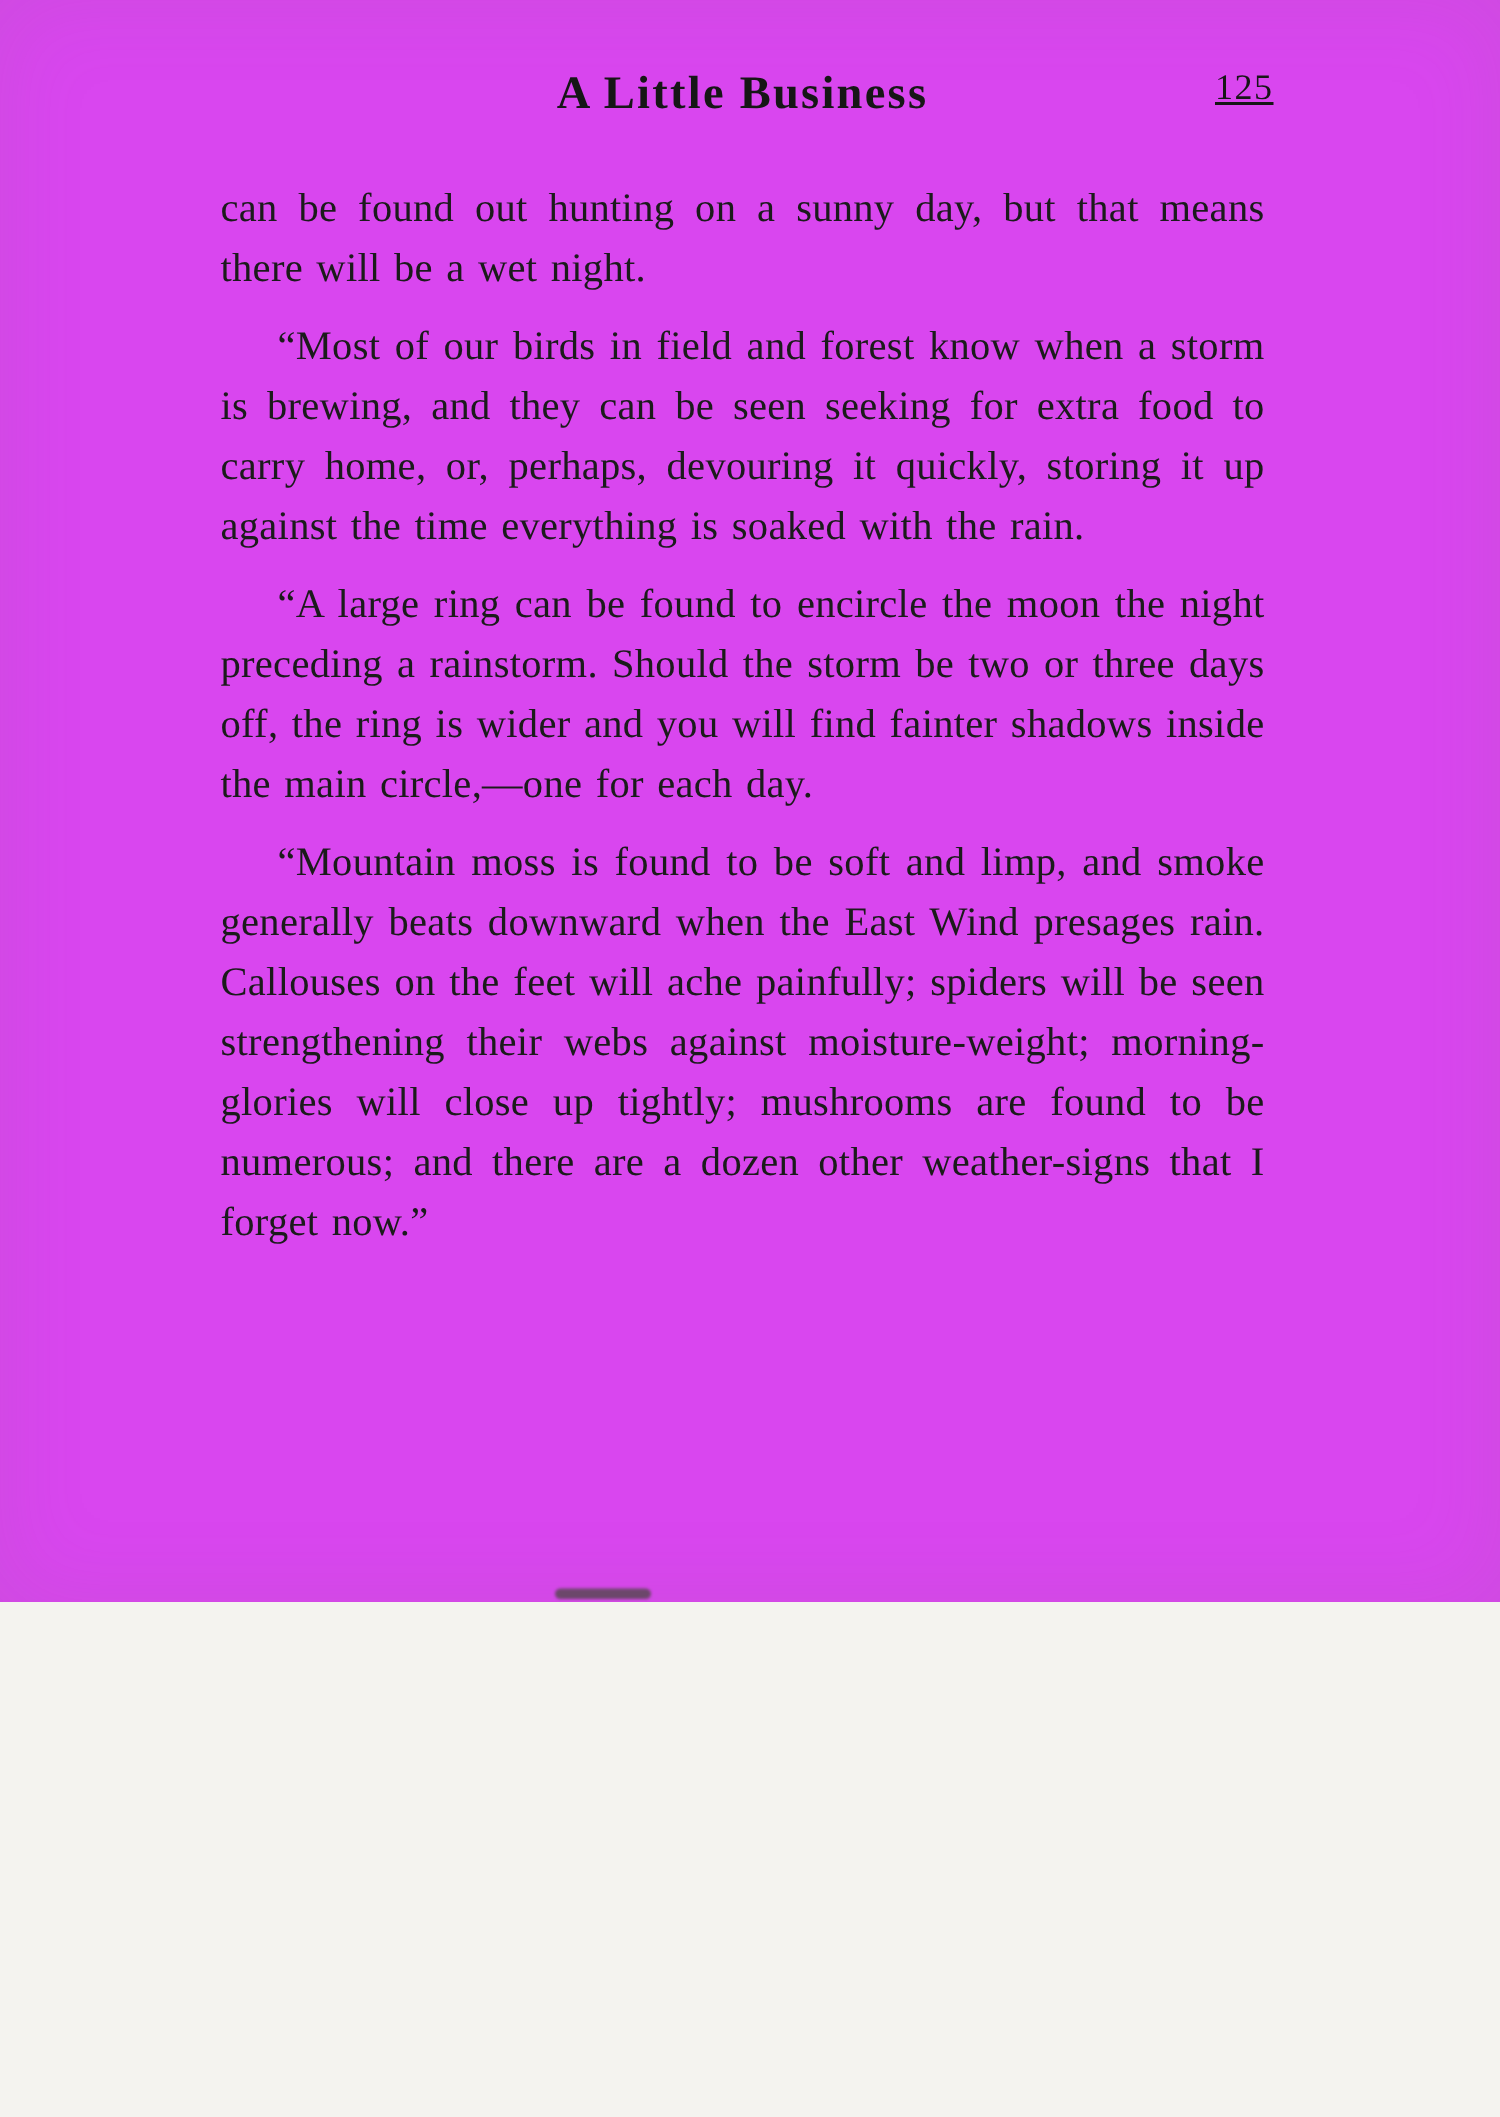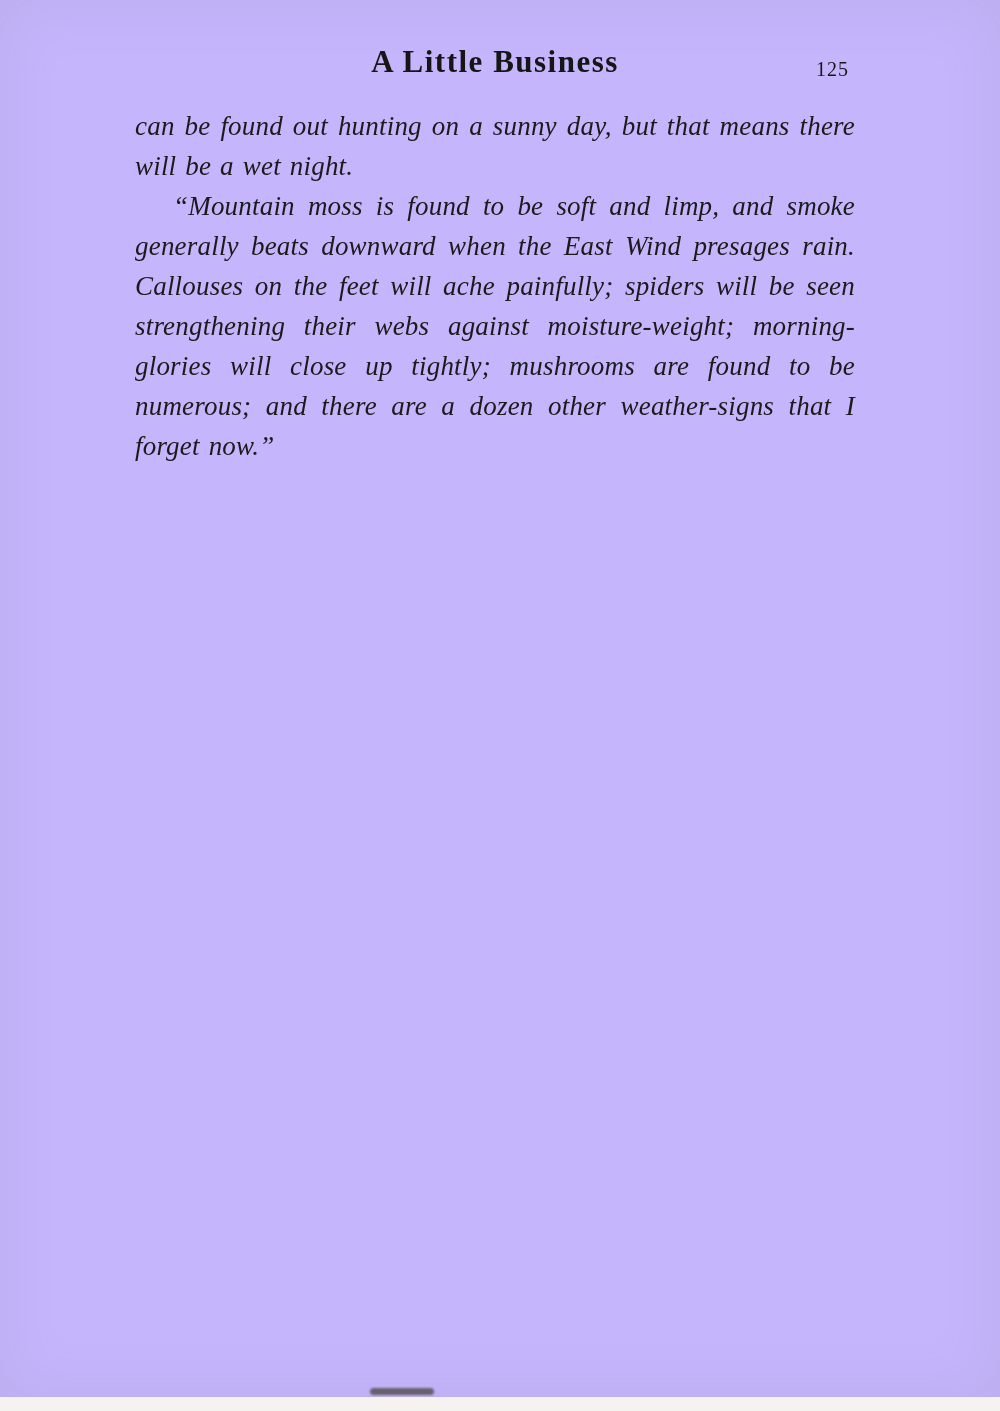--- a/index.html
+++ b/index.html
@@ -6,22 +6,22 @@
   html, body { margin: 0; padding: 0; }
   body {
     width: 1000px;
     height: 1411px;
     background: #f4f3ef;
     font-family: "Liberation Serif", "DejaVu Serif", serif;
   }
   .page {
     position: relative;
     width: 1000px;
-    height: 1397px;
-    background: #c4b5fd;
+    height: 1068px;
+    background: #d946ef;
     color: #1b1b1b;
     overflow: hidden;
     box-shadow: inset 0 0 60px rgba(120,115,105,0.12);
   }
   .header {
     position: absolute;
     top: 44px;
     left: 135px;
     width: 720px;
     height: 42px;
@@ -30,40 +30,40 @@
     display: block;
     text-align: center;
     font-size: 31px;
     font-weight: bold;
     letter-spacing: 1.5px;
     color: #161616;
   }
   .page-number {
     position: absolute;
     right: 6px;
-    top: 14px;
-    font-size: 20px;
+    top: 2px;
+    font-size: 24px;
     letter-spacing: 1px;
     color: #161616;
+    text-decoration: underline;
   }
   .body-text {
     position: absolute;
     top: 106px;
     left: 135px;
     width: 720px;
     font-size: 27px;
     line-height: 40px;
     text-align: justify;
     letter-spacing: 0.2px;
     word-spacing: 2px;
   }
   .body-text p {
-    margin: 0;
+    margin: 12px;
     text-indent: 38px;
-    font-style: italic;
   }
   .body-text p.first {
     text-indent: 0;
   }
   .scan-artifact {
     position: absolute;
     bottom: 2px;
     left: 370px;
     width: 64px;
     height: 7px;
@@ -78,18 +78,20 @@
 
 <div class="page">
 
   <div class="header">
     <span class="running-head">A Little Business</span>
     <span class="page-number">125</span>
   </div>
 
   <div class="body-text">
     <p class="first">can be found out hunting on a sunny day, but that means there will be a wet night.</p>
+    <p>“Most of our birds in field and forest know when a storm is brewing, and they can be seen seeking for extra food to carry home, or, perhaps, devouring it quickly, storing it up against the time everything is soaked with the rain.</p>
+    <p>“A large ring can be found to encircle the moon the night preceding a rainstorm.  Should the storm be two or three days off, the ring is wider and you will find fainter shadows inside the main circle,—one for each day.</p>
     <p>“Mountain moss is found to be soft and limp, and smoke generally beats downward when the East Wind presages rain. Callouses on the feet will ache painfully; spiders will be seen strengthening their webs against moisture-weight; morning-glories will close up tightly; mushrooms are found to be numerous; and there are a dozen other weather-signs that I forget now.”</p>
   </div>
 
   <div class="scan-artifact"></div>
 
 </div>
 
 </body></html>

